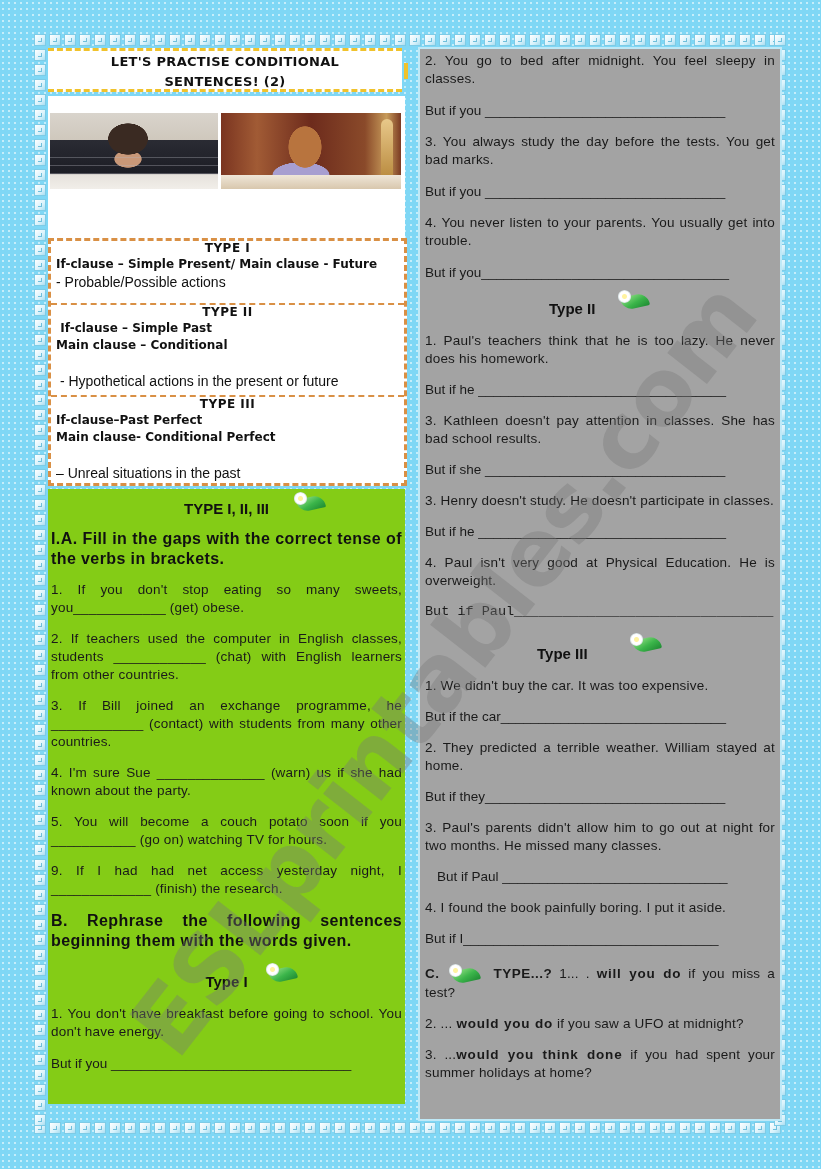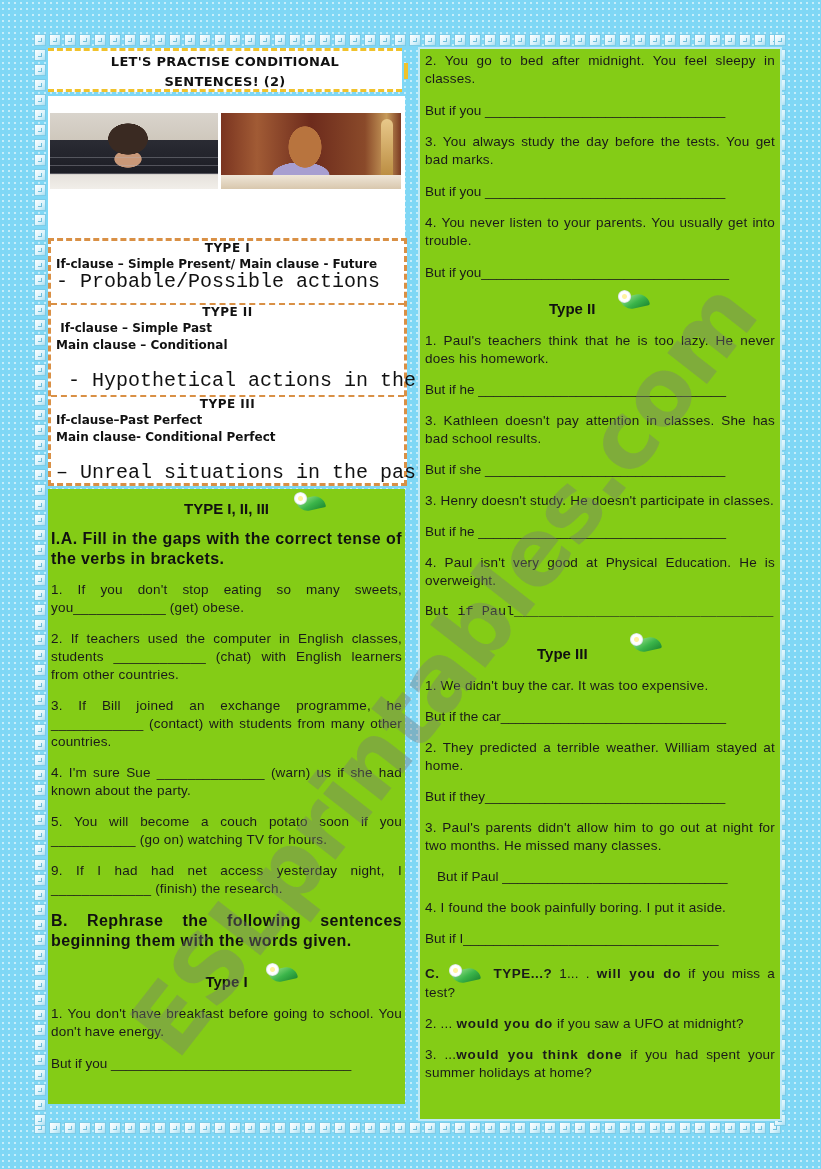--- a/index.html
+++ b/index.html
@@ -53,21 +53,21 @@
       position: absolute;
       left: 3px; top: 3px;
       width: 3px; height: 3px;
       border-right: 1px solid #6fbfdc;
       border-bottom: 1px solid #6fbfdc;
     }
 
     
     .col {
       position: absolute;
-      background: #84cc16;
+      background: #a3a3a3;
     }
     .col-left {
       left: 48px;
       top: 48px;
       width: 358px;
       height: 1056px;
       background: transparent;
     }
     .col-right {
       left: 418px;
@@ -191,22 +191,22 @@
       letter-spacing: 0.5px;
       line-height: 15px;
     }
     .type-line {
       font-size: 12px;
       font-weight: bold;
       line-height: 17px;
       white-space: nowrap;
     }
     .type-desc {
-      font-family: Liberation Mono, monospace;
-      font-size: 20px;
+      font-family: Liberation Sans, sans-serif;
+      font-size: 14px;
       line-height: 18px;
       white-space: nowrap;
     }
 
     
     .left-body {
       position: absolute;
       left: 0;
       top: 441px;
       width: 357px;

